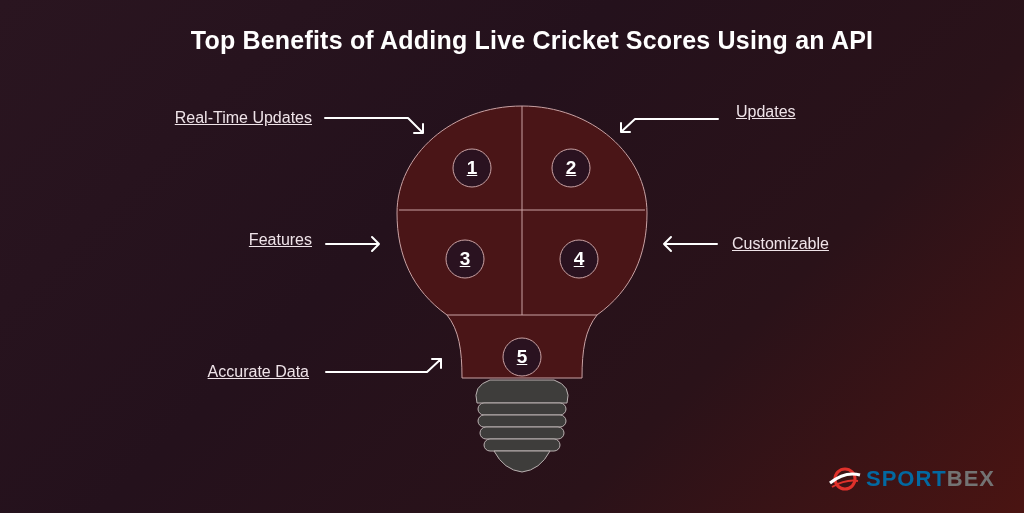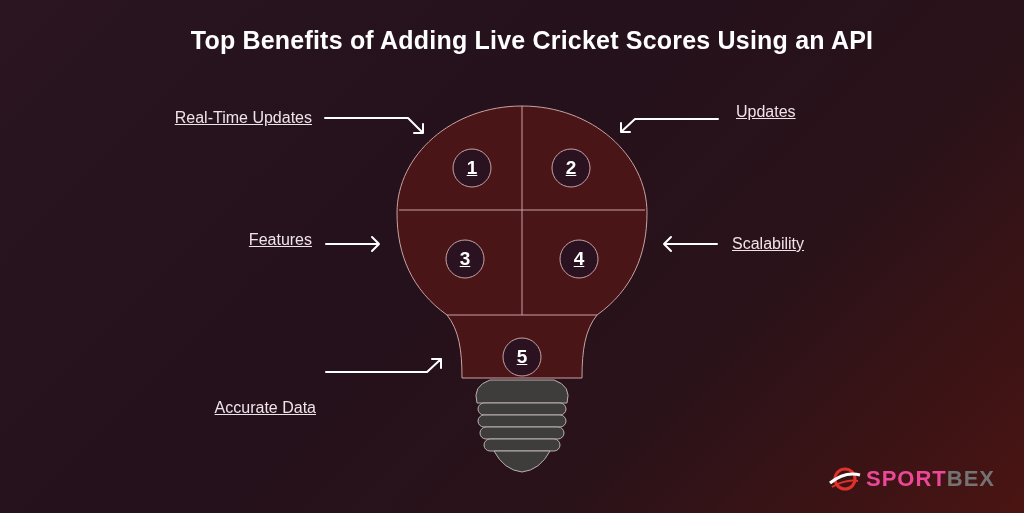--- a/index.html
+++ b/index.html
@@ -10,21 +10,21 @@
   }
   .title {
     position:absolute; left:0; right:0; top:26px; text-align:center;
     font-size:25px; font-weight:bold; color:#ffffff; letter-spacing:0.2px;padding-left:40px;
   }
   .label { position:absolute; font-size:16px; color:#efe3e8; line-height:22px;text-decoration:underline; }
   .label.right { text-align:right; }
   svg.diagram { position:absolute; left:0; top:0; }
   .logo { position:absolute; left:828px; top:465px; display:flex; align-items:center; gap:4px; }
   .logo-text { font-size:22px; font-weight:bold; letter-spacing:1px; }
-  .logo-sport { color:#ec4899; }
+  .logo-sport { color:#0369a1; }
   .logo-bex { color:#737373; }
 </style>
 </head>
 <body>
 
 <div class="title">Top Benefits of Adding Live Cricket Scores Using an API</div>
 
 <svg class="diagram" width="1024" height="513" viewBox="0 0 1024 513">
 
   <path d="M 447 315 C 412 290, 397 255, 397 213 C 397 155, 452 106, 522 106 C 592 106, 647 155, 647 213 C 647 255, 632 290, 597 315 C 585 330, 582 350, 582 378 L 462 378 C 462 350, 459 330, 447 315 Z" fill="#4a1517" stroke="#c9a2a4" stroke-width="1"></path>
@@ -64,22 +64,22 @@
 <div class="label" style="left:569px;top:248px;width:20px;text-align:center;font-weight:bold;font-size:19px;color:#fff;">4</div>
 <div class="label" style="left:512px;top:346px;width:20px;text-align:center;font-weight:bold;font-size:19px;color:#fff;">5</div>
 
 <div class="label right" style="left:120px;top:107px;width:192px;">Real-Time Updates</div>
 <div class="label" style="left:736px;top:101px;">
   <div>Updates</div>
 </div>
 <div class="label right" style="left:150px;top:229px;width:162px;">
   <div>Features</div>
 </div>
-<div class="label" style="left:732px;top:233px;">Scalability</div>
-<div class="label right" style="left:154px;top:361px;width:162px;margin-top:36px;">Accurate Data</div>
+<div class="label" style="left:732px;top:233px;">Customizable</div>
+<div class="label right" style="left:147px;top:361px;width:162px;">Accurate Data</div>
 
 <div class="logo">
   <svg width="34" height="28" viewBox="0 0 34 28">
     <circle cx="17" cy="14" r="10" fill="none" stroke="#e0312b" stroke-width="3"></circle>
     <path d="M 2 18 Q 17 6 32 10" stroke="#ffffff" stroke-width="3" fill="none"></path>
     <path d="M 4 22 Q 18 14 30 16" stroke="#e0312b" stroke-width="2" fill="none"></path>
   </svg>
   <span class="logo-text">
     <span class="logo-sport">SPORT</span><span class="logo-bex">BEX</span>
   </span>

